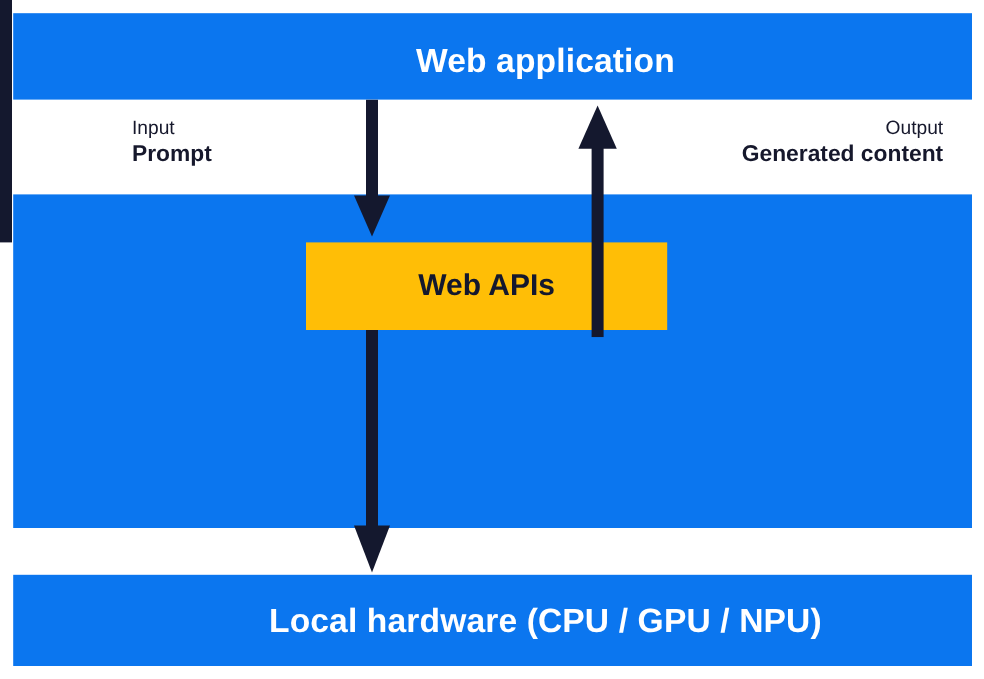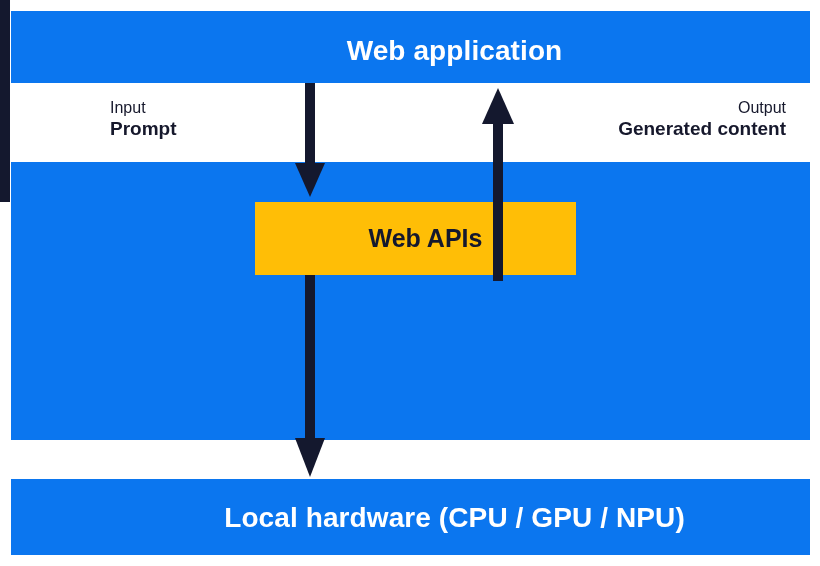--- a/index.html
+++ b/index.html
@@ -74,21 +74,20 @@
   .yellow-box {
     position: absolute;
     background: #ffbe06;
     display: flex;
     align-items: center;
     justify-content: center;
     color: #14182e;
     font-weight: bold;
     text-align: center;
     line-height: 1.22;
-    padding-left: 20px;
   }
   #box-web-apis {
     left: 255px; top: 202px;
     width: 301px; height: 73px;
     font-size: 25px;
   }
   #box-built-in {
     left: 432px; top: 316px;
     width: 278px; height: 84px;
     font-size: 25px;

